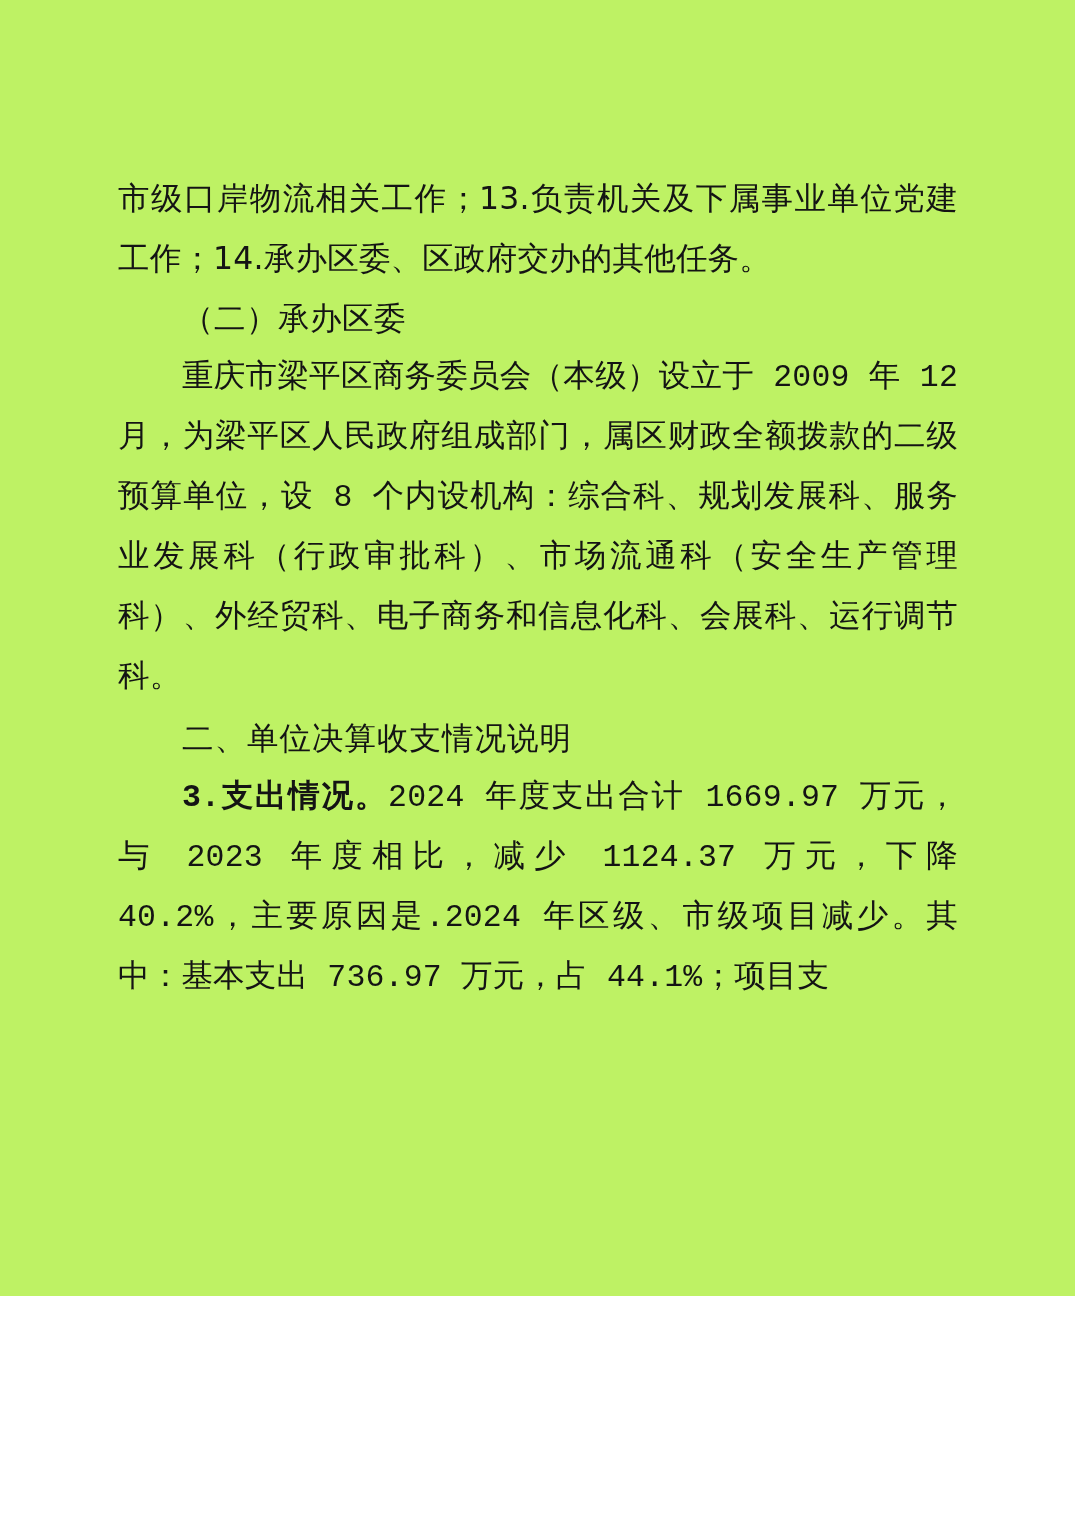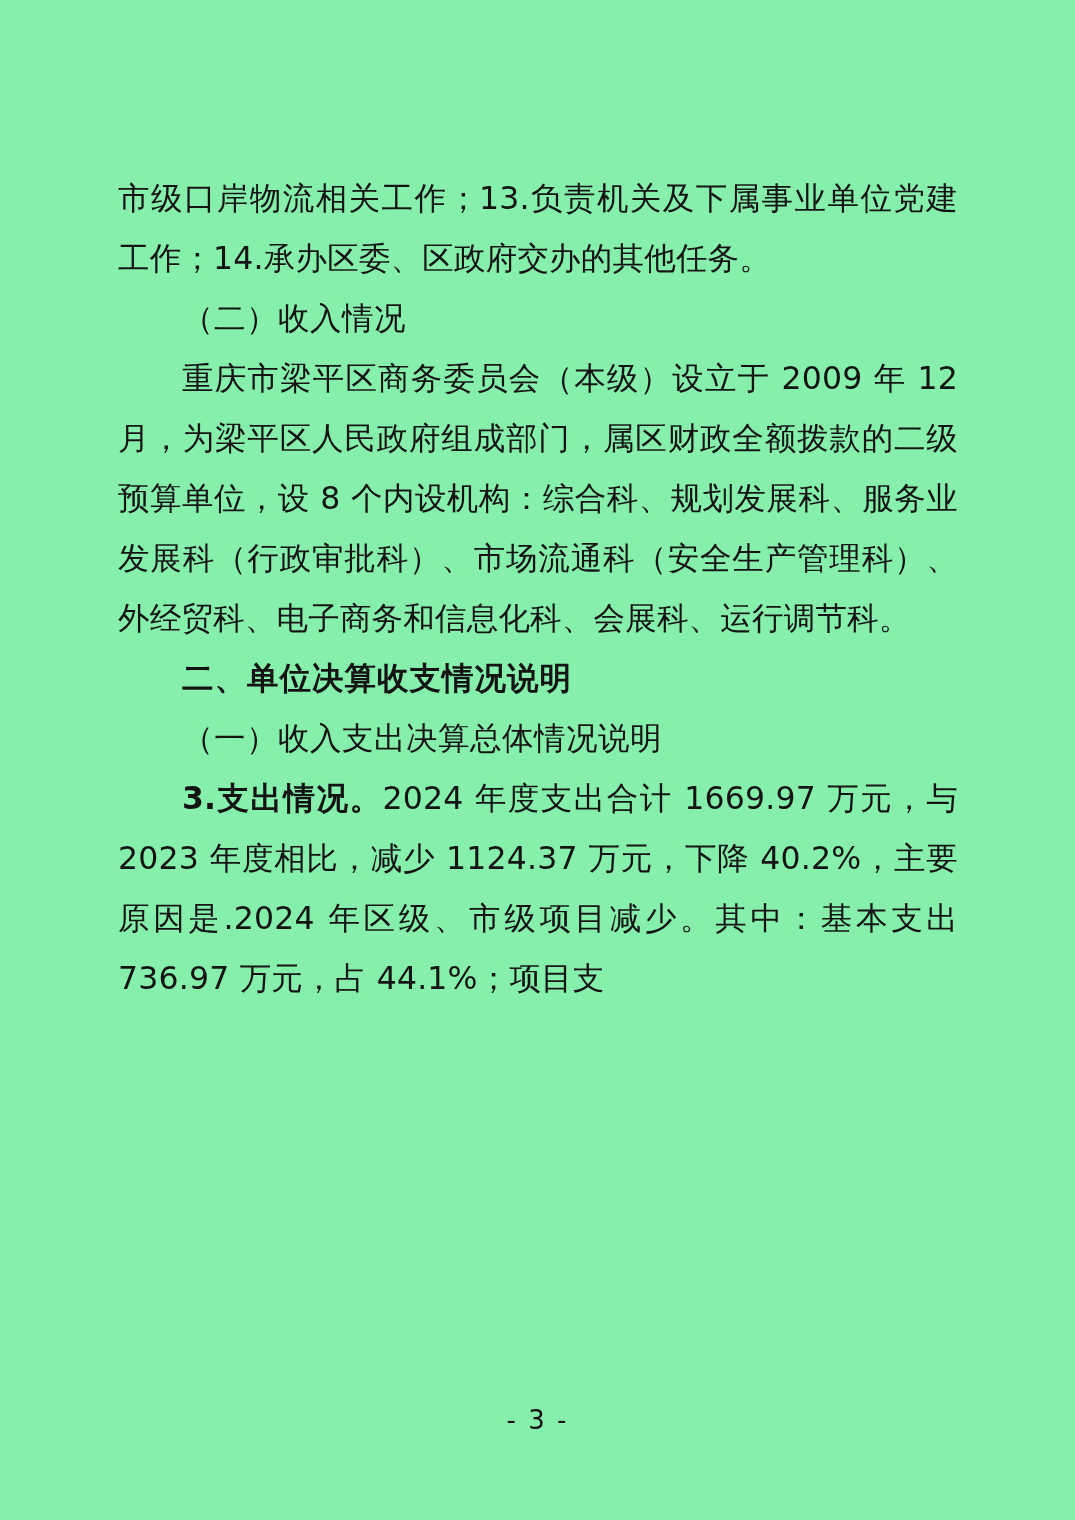--- a/index.html
+++ b/index.html
@@ -6,46 +6,47 @@
     margin: 0;
     padding: 0;
     background: #ffffff;
   }
   body {
     font-family: "DejaVu Sans", "Liberation Sans", sans-serif;
   }
   .page {
     position: relative;
     width: 1075px;
-    height: 1520px;
+    height: 1296px;
     margin: 0 auto;
-    background: #86efac;
+    background: #bef264;
     box-sizing: border-box;
     overflow: hidden;
   }
   .content {
     position: absolute;
     left: 118px;
     top: 168px;
     width: 840px;
   }
   p {
     margin: 0;
     font-size: 31.5px;
     line-height: 60px;
     color: #141414;
     text-align: justify;
     text-justify: inter-ideograph;
     letter-spacing: 0.2px;
   }
   p.indent {
     text-indent: 64px;
+    font-family: Liberation Mono, monospace;
   }
   p.heading {
-    font-weight: bold;
+    font-weight: normal;
     text-indent: 64px;
     letter-spacing: 1px;
   }
   p.subheading {
     text-indent: 64px;
     letter-spacing: 0.5px;
   }
   .bold-run {
     font-weight: bold;
   }
@@ -61,27 +62,26 @@
   }
 </style>
 </head>
 <body>
 
 <div class="page">
   <div class="content">
 
     <p class="plain">市级口岸物流相关工作；13.负责机关及下属事业单位党建工作；14.承办区委、区政府交办的其他任务。</p>
 
-    <p class="subheading">（二）收入情况</p>
+    <p class="subheading">（二）承办区委</p>
 
     <p class="indent">重庆市梁平区商务委员会（本级）设立于 2009 年 12 月，为梁平区人民政府组成部门，属区财政全额拨款的二级预算单位，设 8 个内设机构：综合科、规划发展科、服务业发展科（行政审批科）、市场流通科（安全生产管理科）、外经贸科、电子商务和信息化科、会展科、运行调节科。</p>
 
     <p class="heading">二、单位决算收支情况说明</p>
 
-    <p class="subheading">（一）收入支出决算总体情况说明</p>
 
 
 
     <p class="indent"><span class="bold-run">3.支出情况。</span><span>2024 年度支出合计 1669.97 万元，与 2023 年度相比，减少 1124.37 万元，下降 40.2%，主要原因是.2024 年区级、市级项目减少。其中：基本支出 736.97 万元，占 44.1%；项目支</span></p>
 
   </div>
 
   <div class="pagenum">- 3 -</div>
 </div>
 

